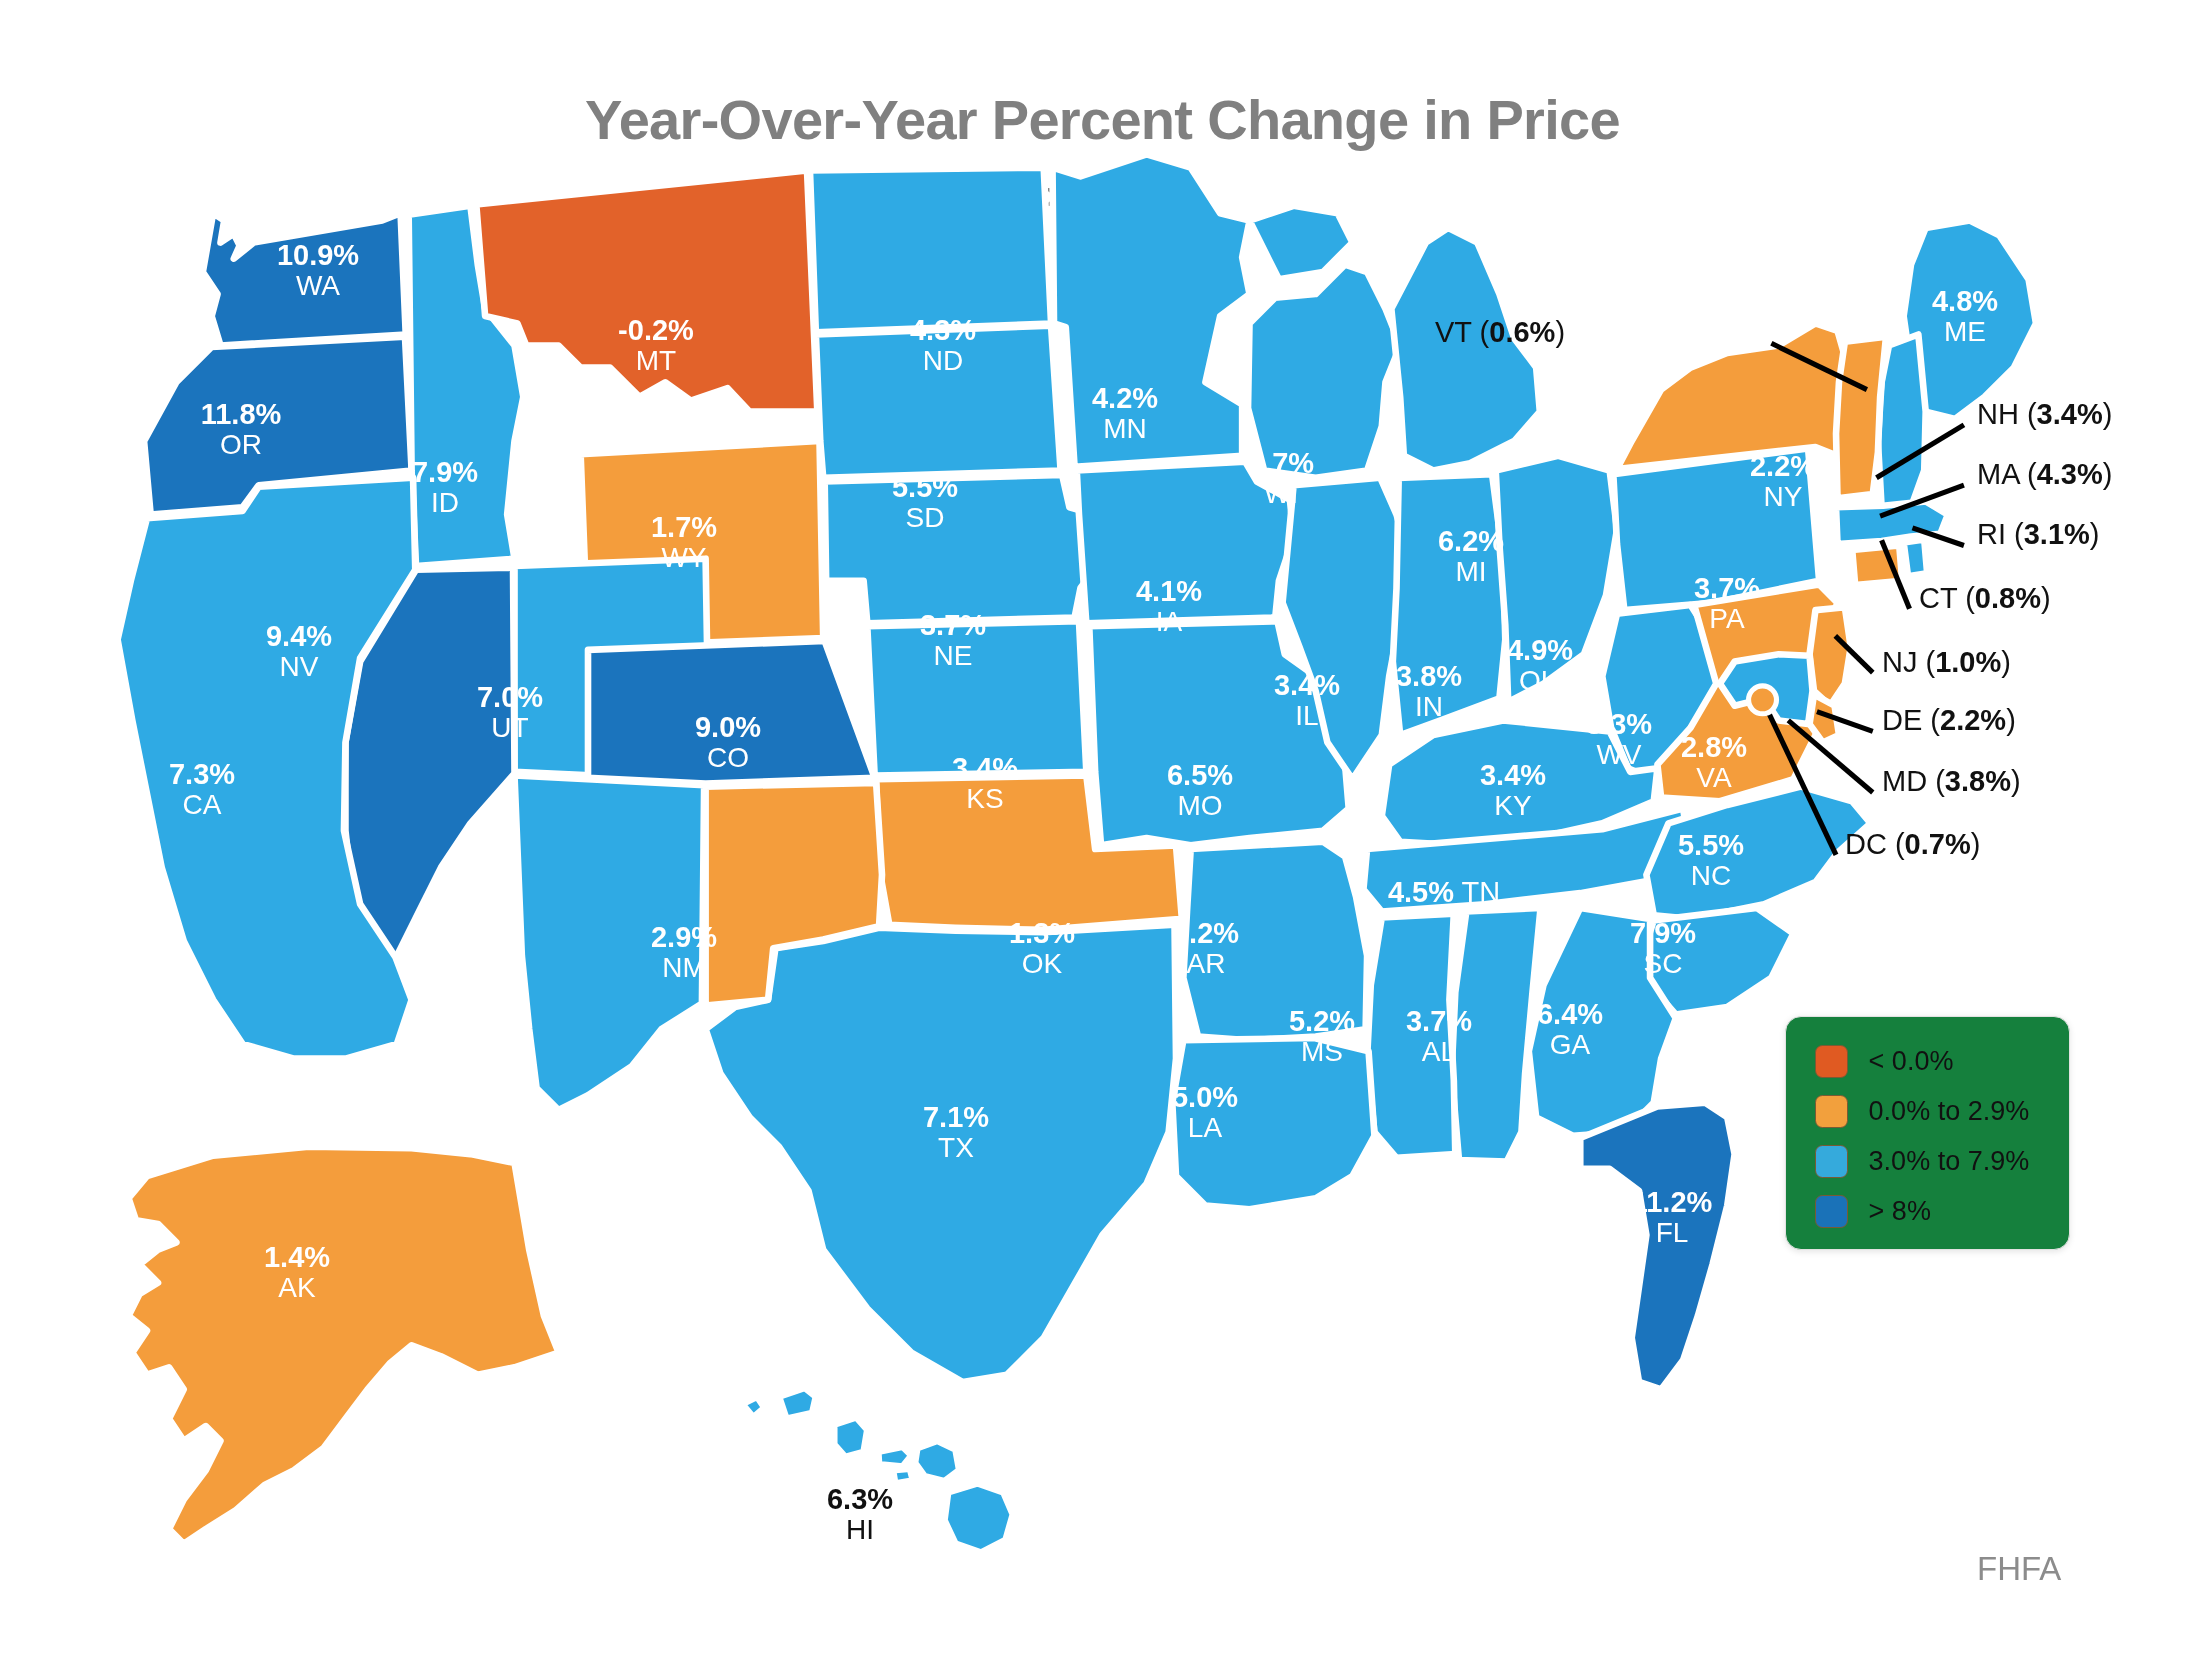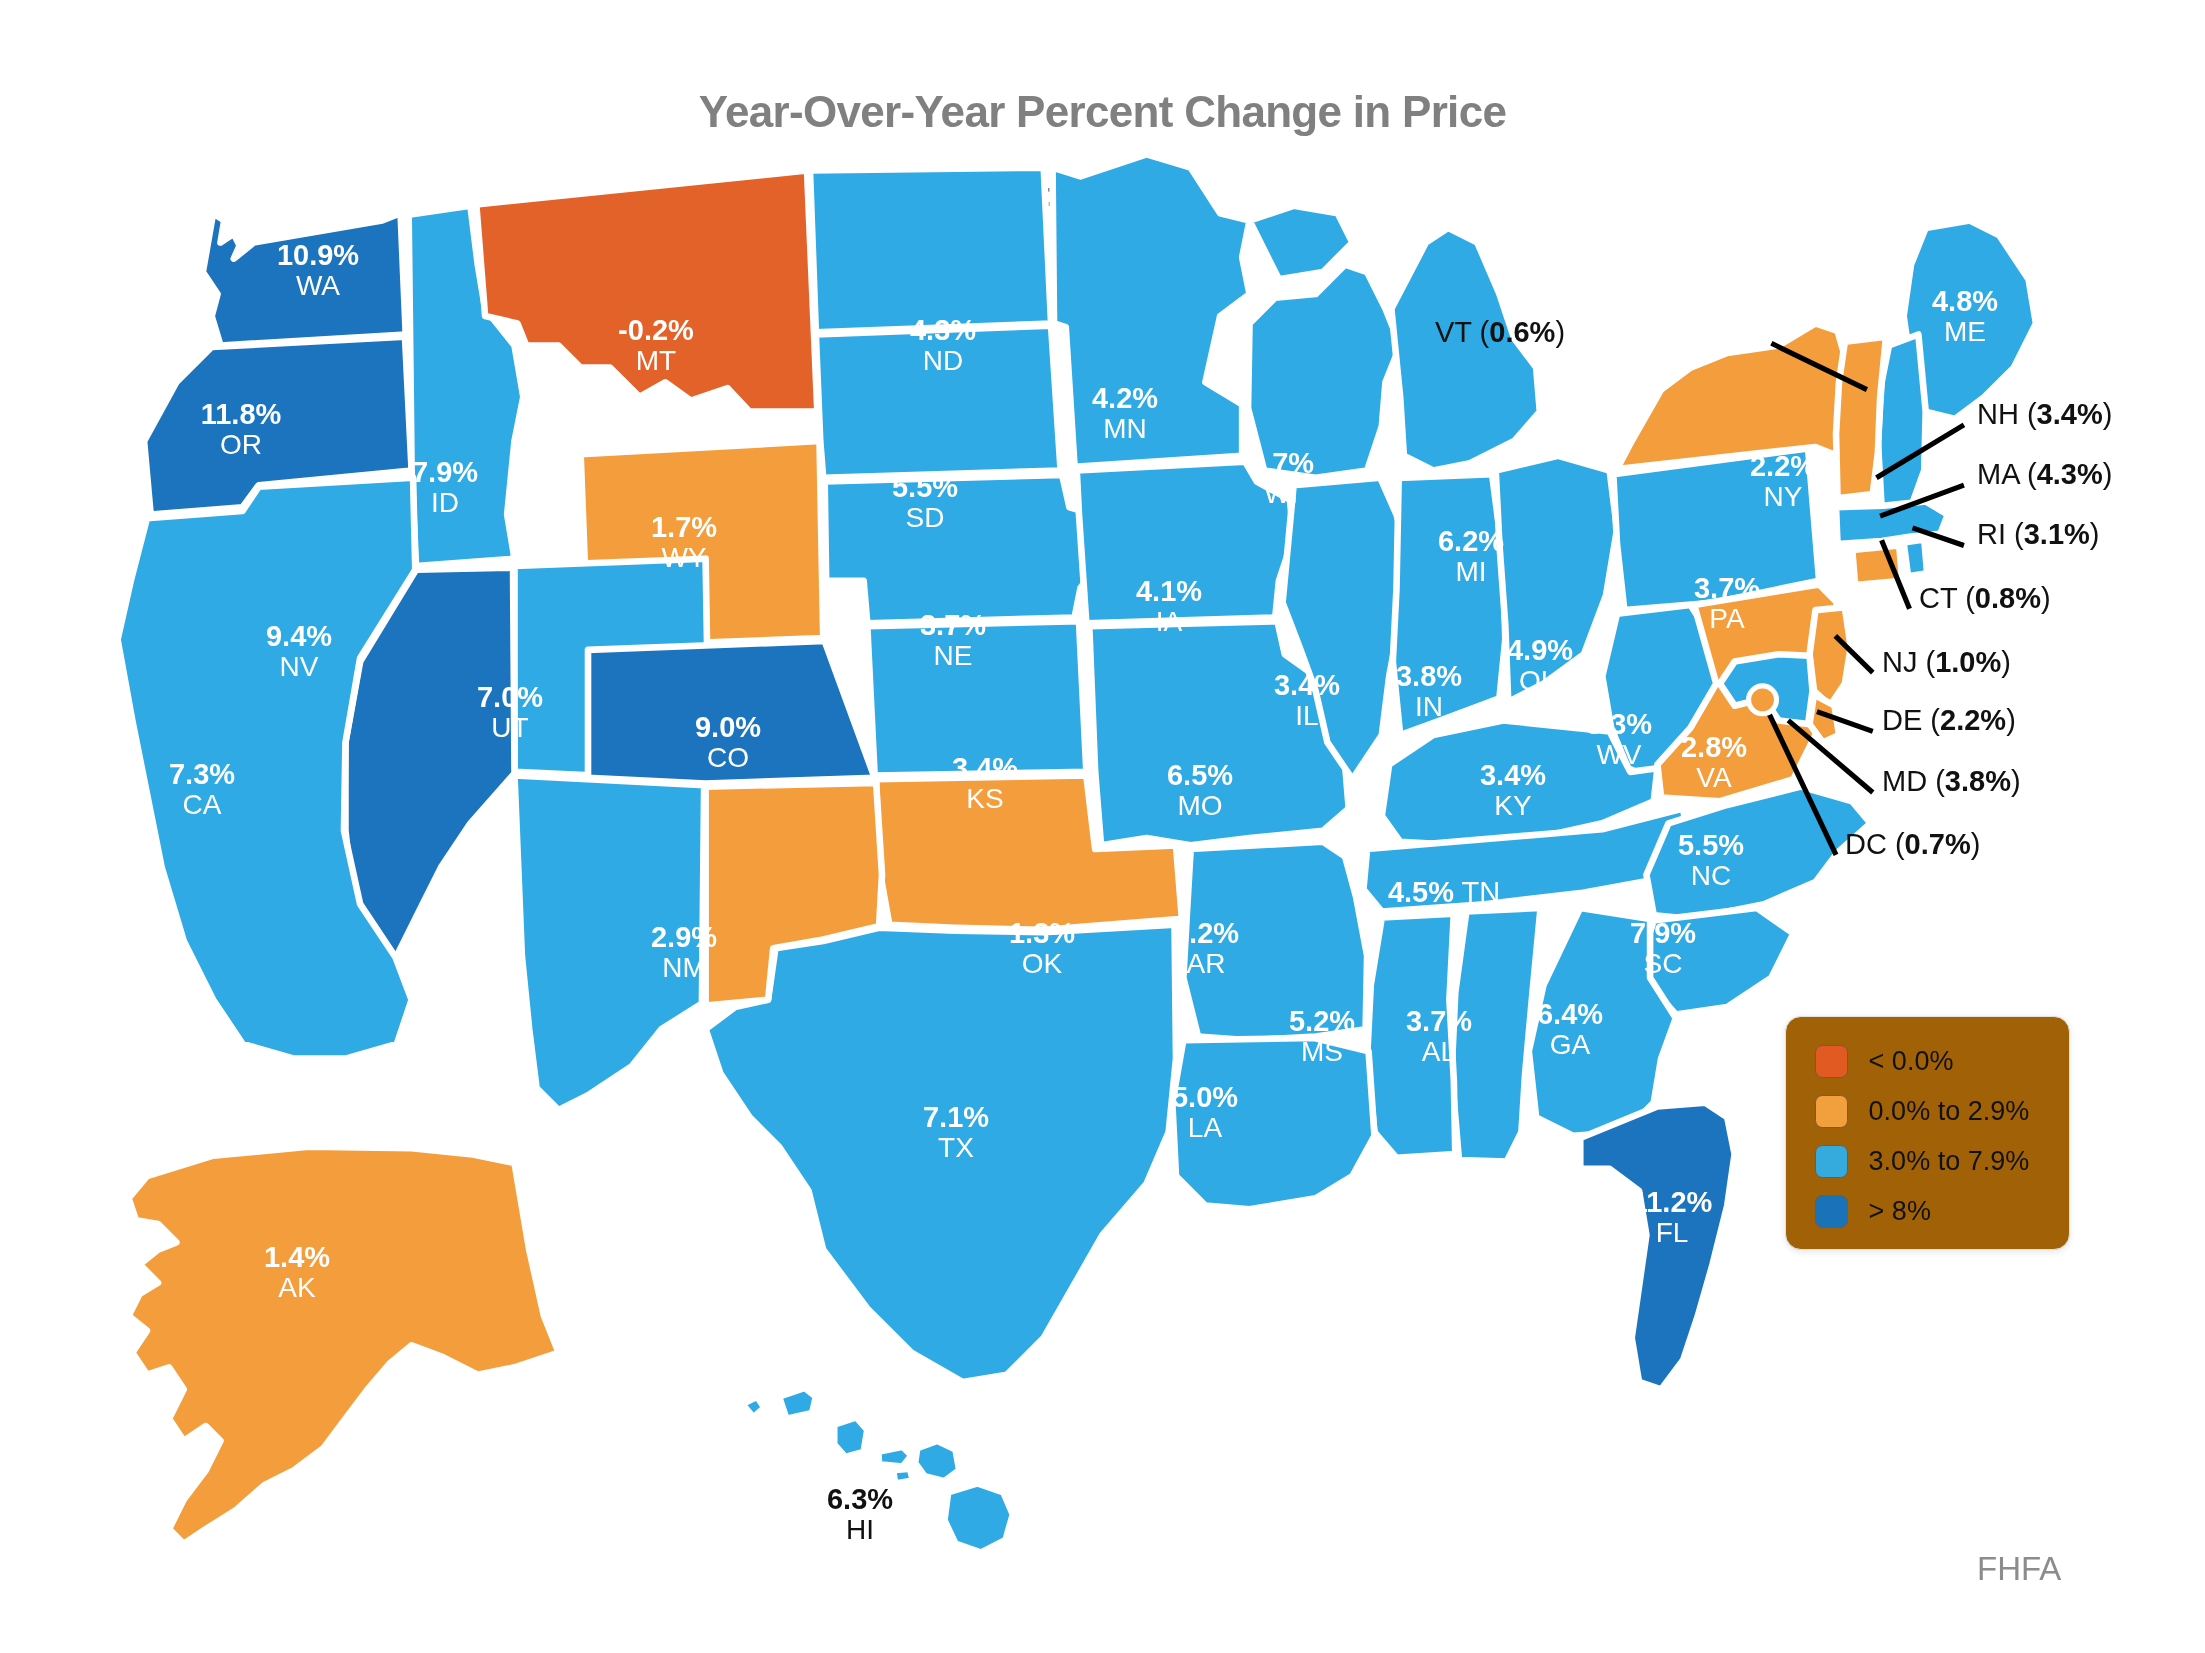--- a/index.html
+++ b/index.html
@@ -1,40 +1,40 @@
 <!DOCTYPE html>
 <html style="font-size:11.8px"><head>
 <meta charset="utf-8">
 <style>
   html,body{margin:0;padding:0;background:#ffffff;}
   body{width:2205px;height:1654px;position:relative;overflow:hidden;
        font-family:"Liberation Sans","DejaVu Sans",sans-serif;}
 
   #title{position:absolute;left:0;top:87px;width:2205px;text-align:center;
-         font-size:44px;font-weight:bold;color:#808080;letter-spacing:-0.7px;}
+         font-size:56px;font-weight:bold;color:#808080;letter-spacing:-0.7px;}
   #subtitle{position:absolute;left:0;top:175px;width:2205px;text-align:center;
             font-size:34px;font-weight:bold;color:#808080;}
 
   #mapwrap{position:absolute;left:0;top:0;width:2205px;height:1654px;}
   svg#usmap{position:absolute;left:0;top:0;width:2205px;height:1654px;}
 
   .stlabel{position:absolute;text-align:center;color:#ffffff;line-height:1.06;
            pointer-events:none;white-space:nowrap;transform:translate(-50%,-50%);}
   .stlabel .v{font-size:29px;font-weight:bold;display:block;}
   .stlabel .a{font-size:28px;font-weight:normal;display:block;}
   .stlabel.inline .v,.stlabel.inline .a{display:inline;font-size:29px;}
   .stlabel.inline .a{font-weight:normal;margin-left:7.4px;}
   .stlabel.dark{color:#111111;}
 
   .callout{position:absolute;font-size:29px;color:#111111;white-space:nowrap;
            transform:translateY(-50%);}
   .callout b{font-weight:bold;}
 
   #legend{position:absolute;left:1785px;top:1016px;width:285px;height:234px;
-          background:#a16207;border:1.5px solid #e2e2e2;border-radius:16px;
+          background:#15803d;border:1.5px solid #e2e2e2;border-radius:16px;
           box-shadow:0 1.5px 6.6px rgba(0,0,0,.10);padding:19px 0 0 0;box-sizing:border-box;}
   .legrow{display:flex;align-items:center;height:50px;padding-left:29px;}
   .swatch{width:31px;height:31px;border-radius:7.4px;border:1.5px solid #7a5a33;
           flex:0 0 auto;margin-right:20.6px;}
   .legtxt{font-size:27px;color:#111111;}
 
   #attrib{position:absolute;left:1977px;top:1550px;font-size:33px;color:#8c8c8c;}
 </style>
 </head>
 <body>

